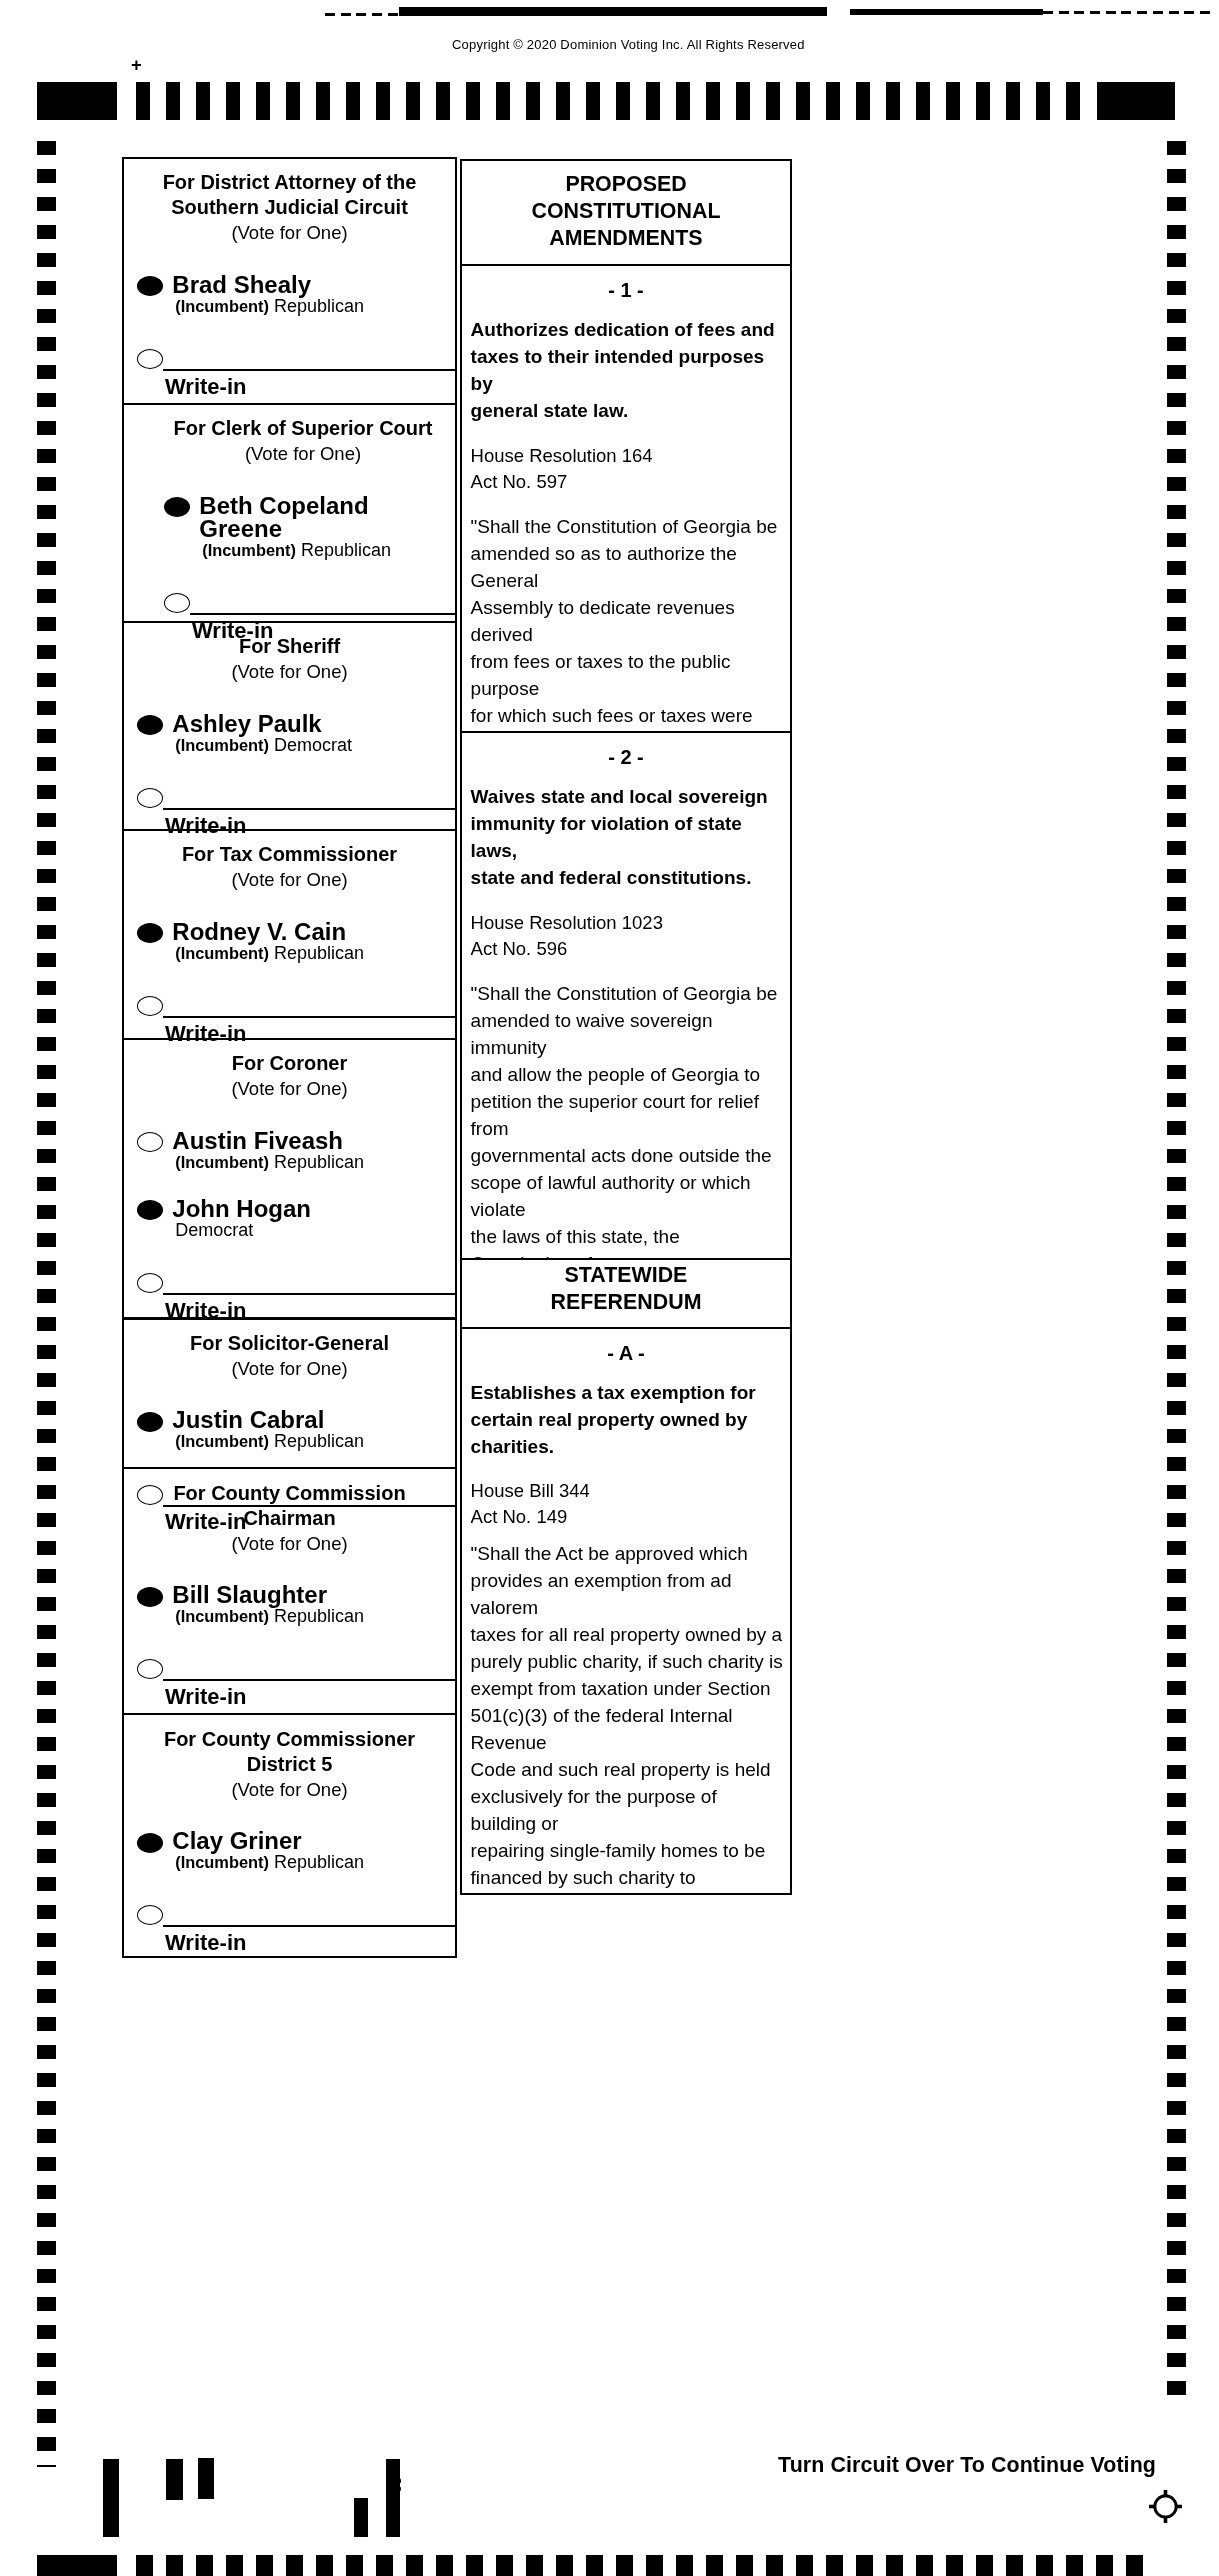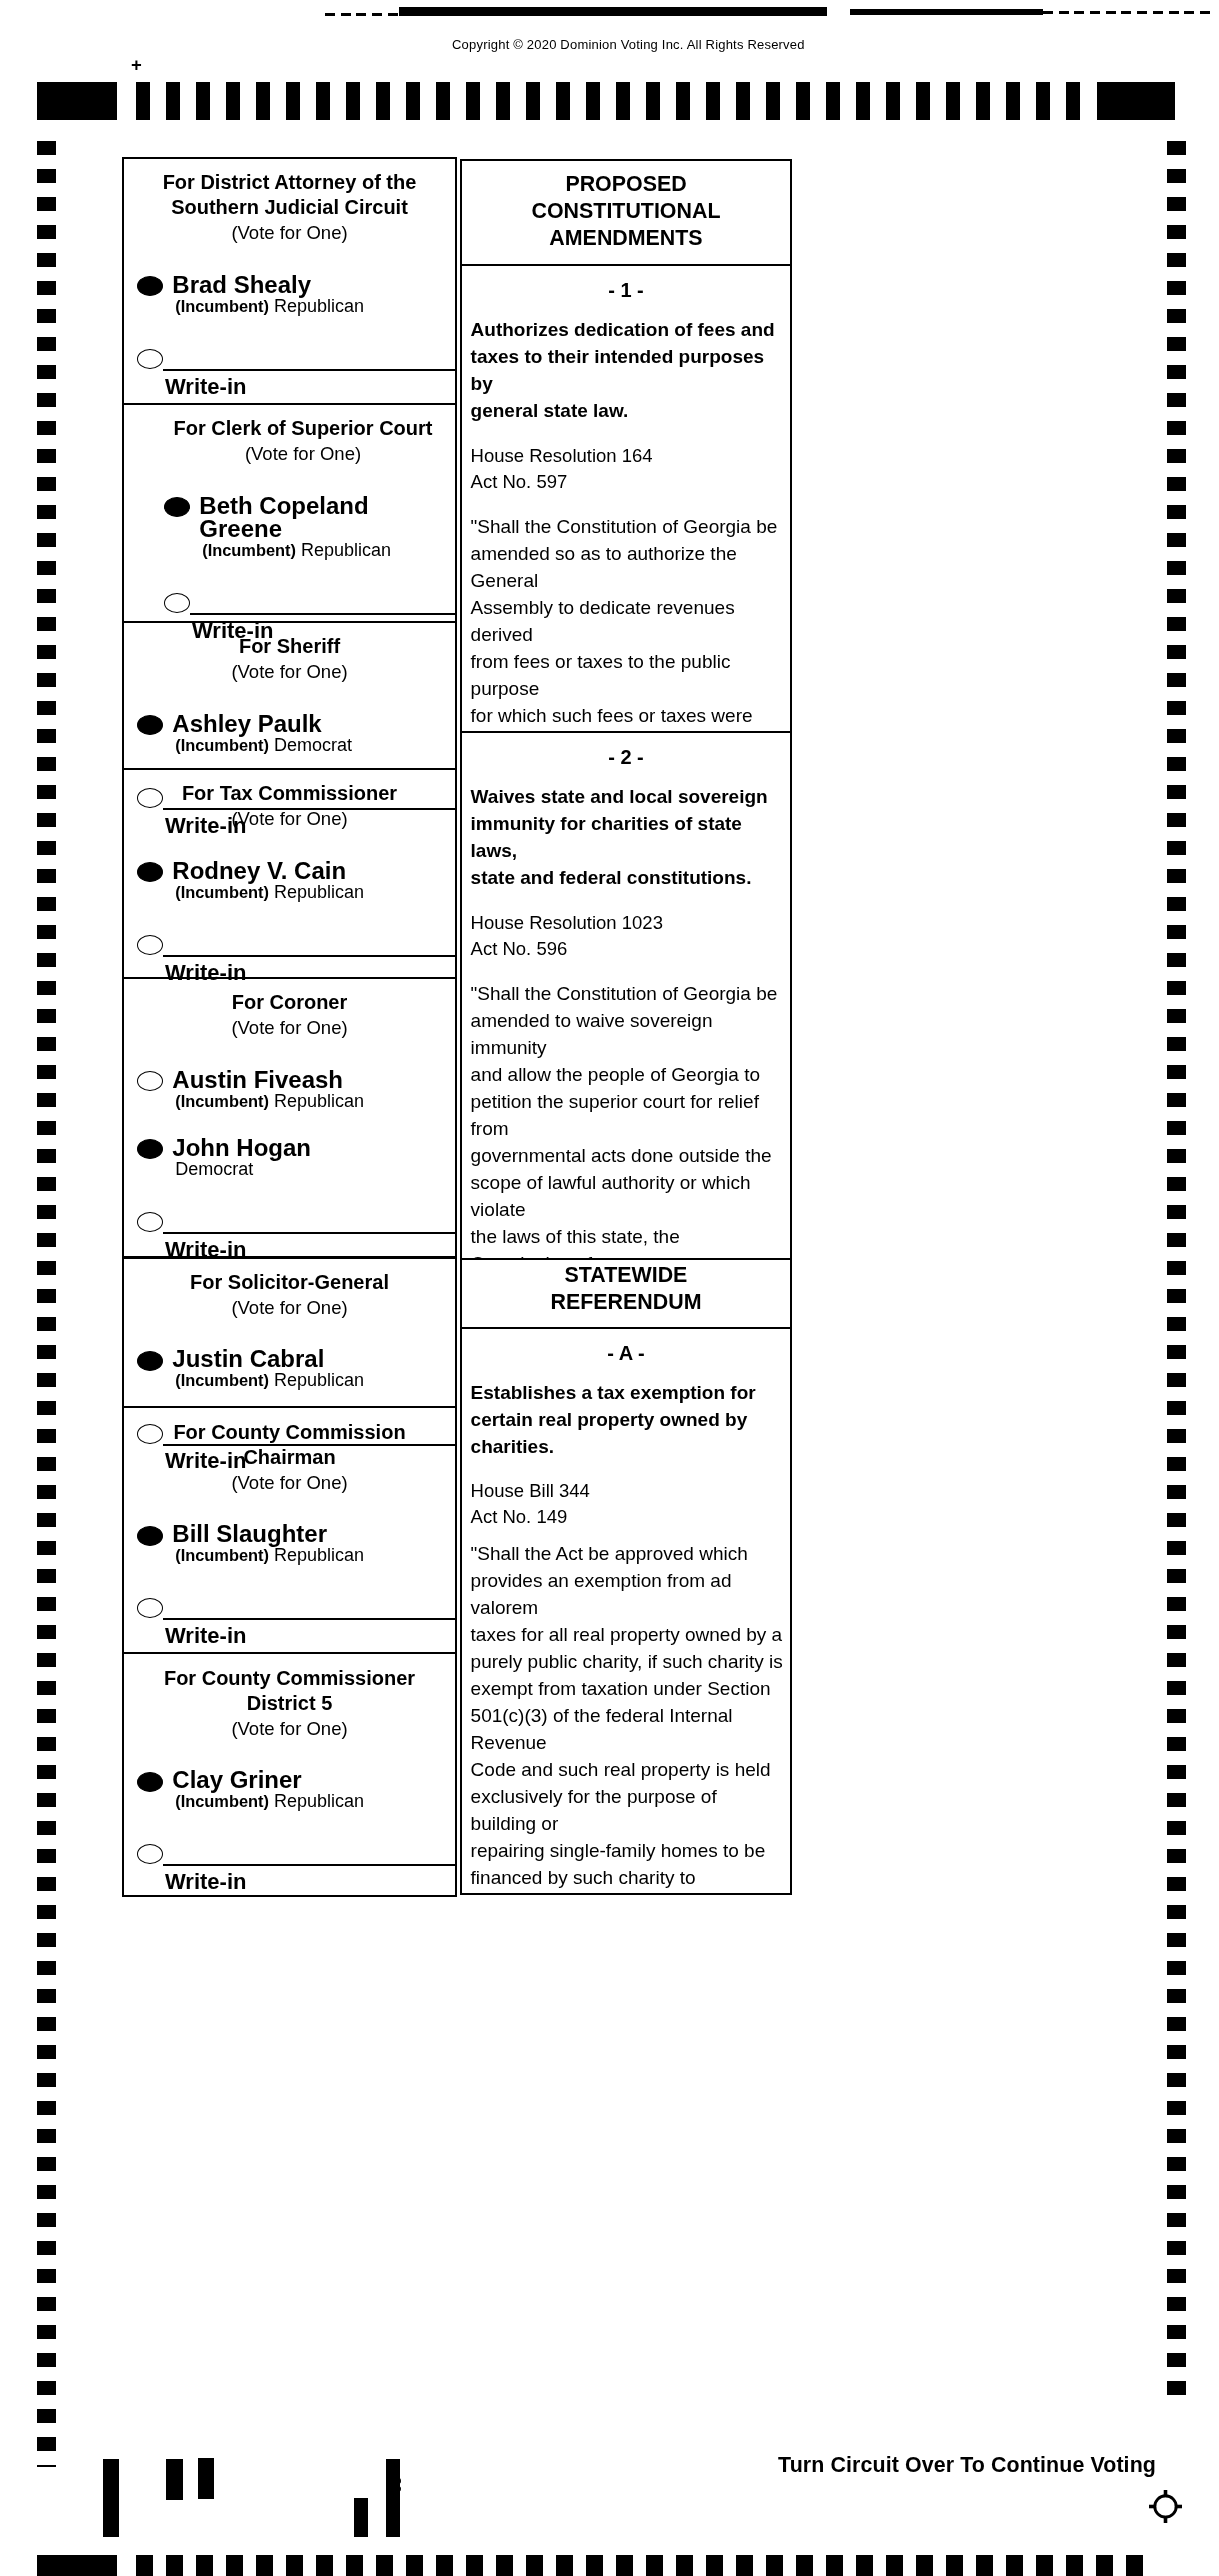--- a/index.html
+++ b/index.html
@@ -114,21 +114,21 @@
         </div>
       </div>
       <div class="cand wi-oval-row">
         <span class="oval"></span>
       </div>
       <div class="spacer"></div>
       <div class="wi-rule"></div>
       <div class="wi-label">Write-in</div>
     </section>
 
-    <section class="contest" style="height:149px;">
+    <section class="contest" style="height:210px;">
       <div class="contest-title">For Sheriff</div>
       <div class="vote-for">(Vote for One)</div>
       <div class="cand first">
         <span class="oval filled"></span>
         <div class="cand-text">
           <div class="cand-name">Ashley Paulk</div>
           <div class="cand-party"><span class="inc">(Incumbent)</span> <span>Democrat</span></div>
         </div>
       </div>
       <div class="cand wi-oval-row">
@@ -260,21 +260,21 @@
 Assembly to dedicate revenues derived
 from fees or taxes to the public purpose
 for which such fees or taxes were
 intended?"</div>
 
     </section>
 
     <section class="rc-box" style="height:529px;">
       <div class="m-number">- 2 -</div>
       <div class="m-summary">Waives state and local sovereign
-immunity for charities of state laws,
+immunity for violation of state laws,
 state and federal constitutions.</div>
       <div class="m-authority">House Resolution 1023
 Act No. 596</div>
       <div class="m-question">"Shall the Constitution of Georgia be
 amended to waive sovereign immunity
 and allow the people of Georgia to
 petition the superior court for relief from
 governmental acts done outside the
 scope of lawful authority or which violate
 the laws of this state, the Constitution of

